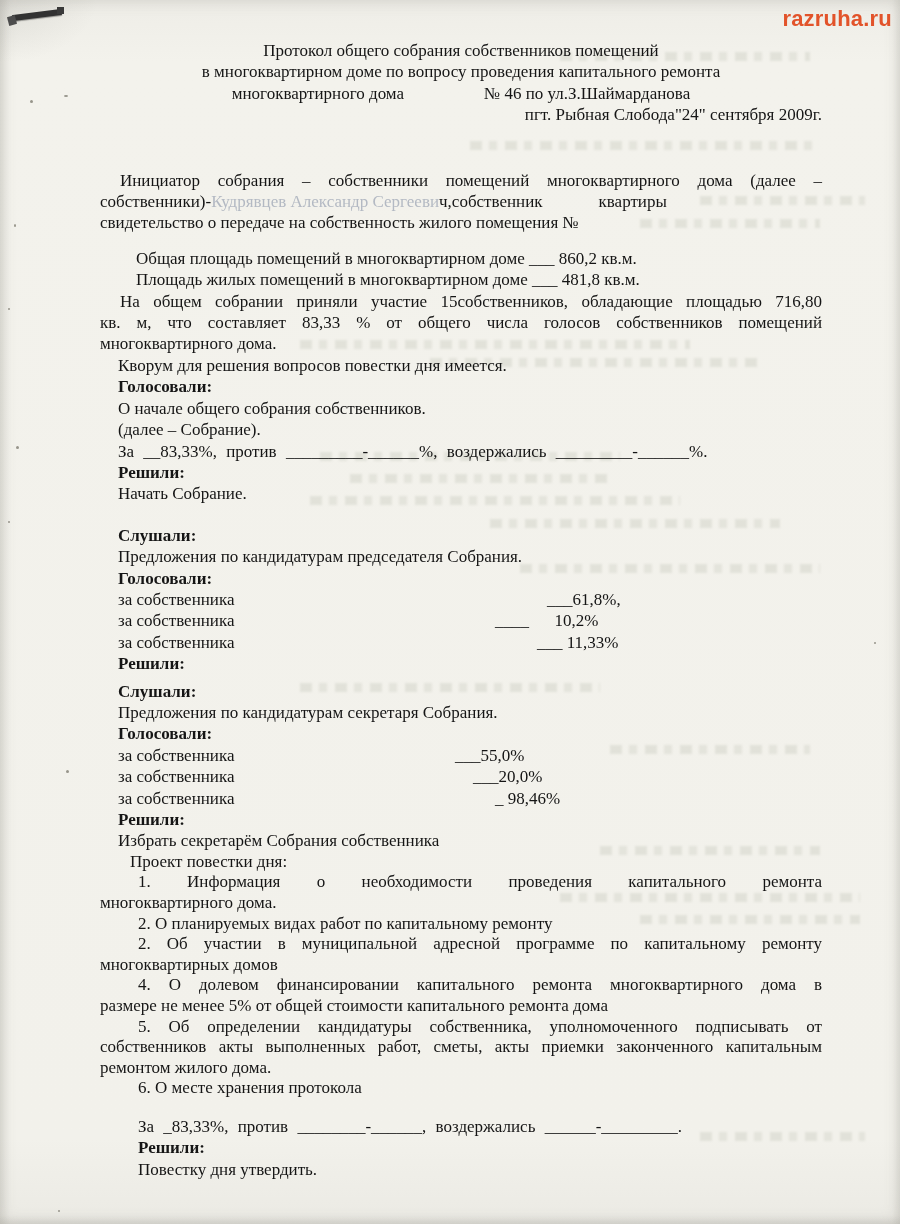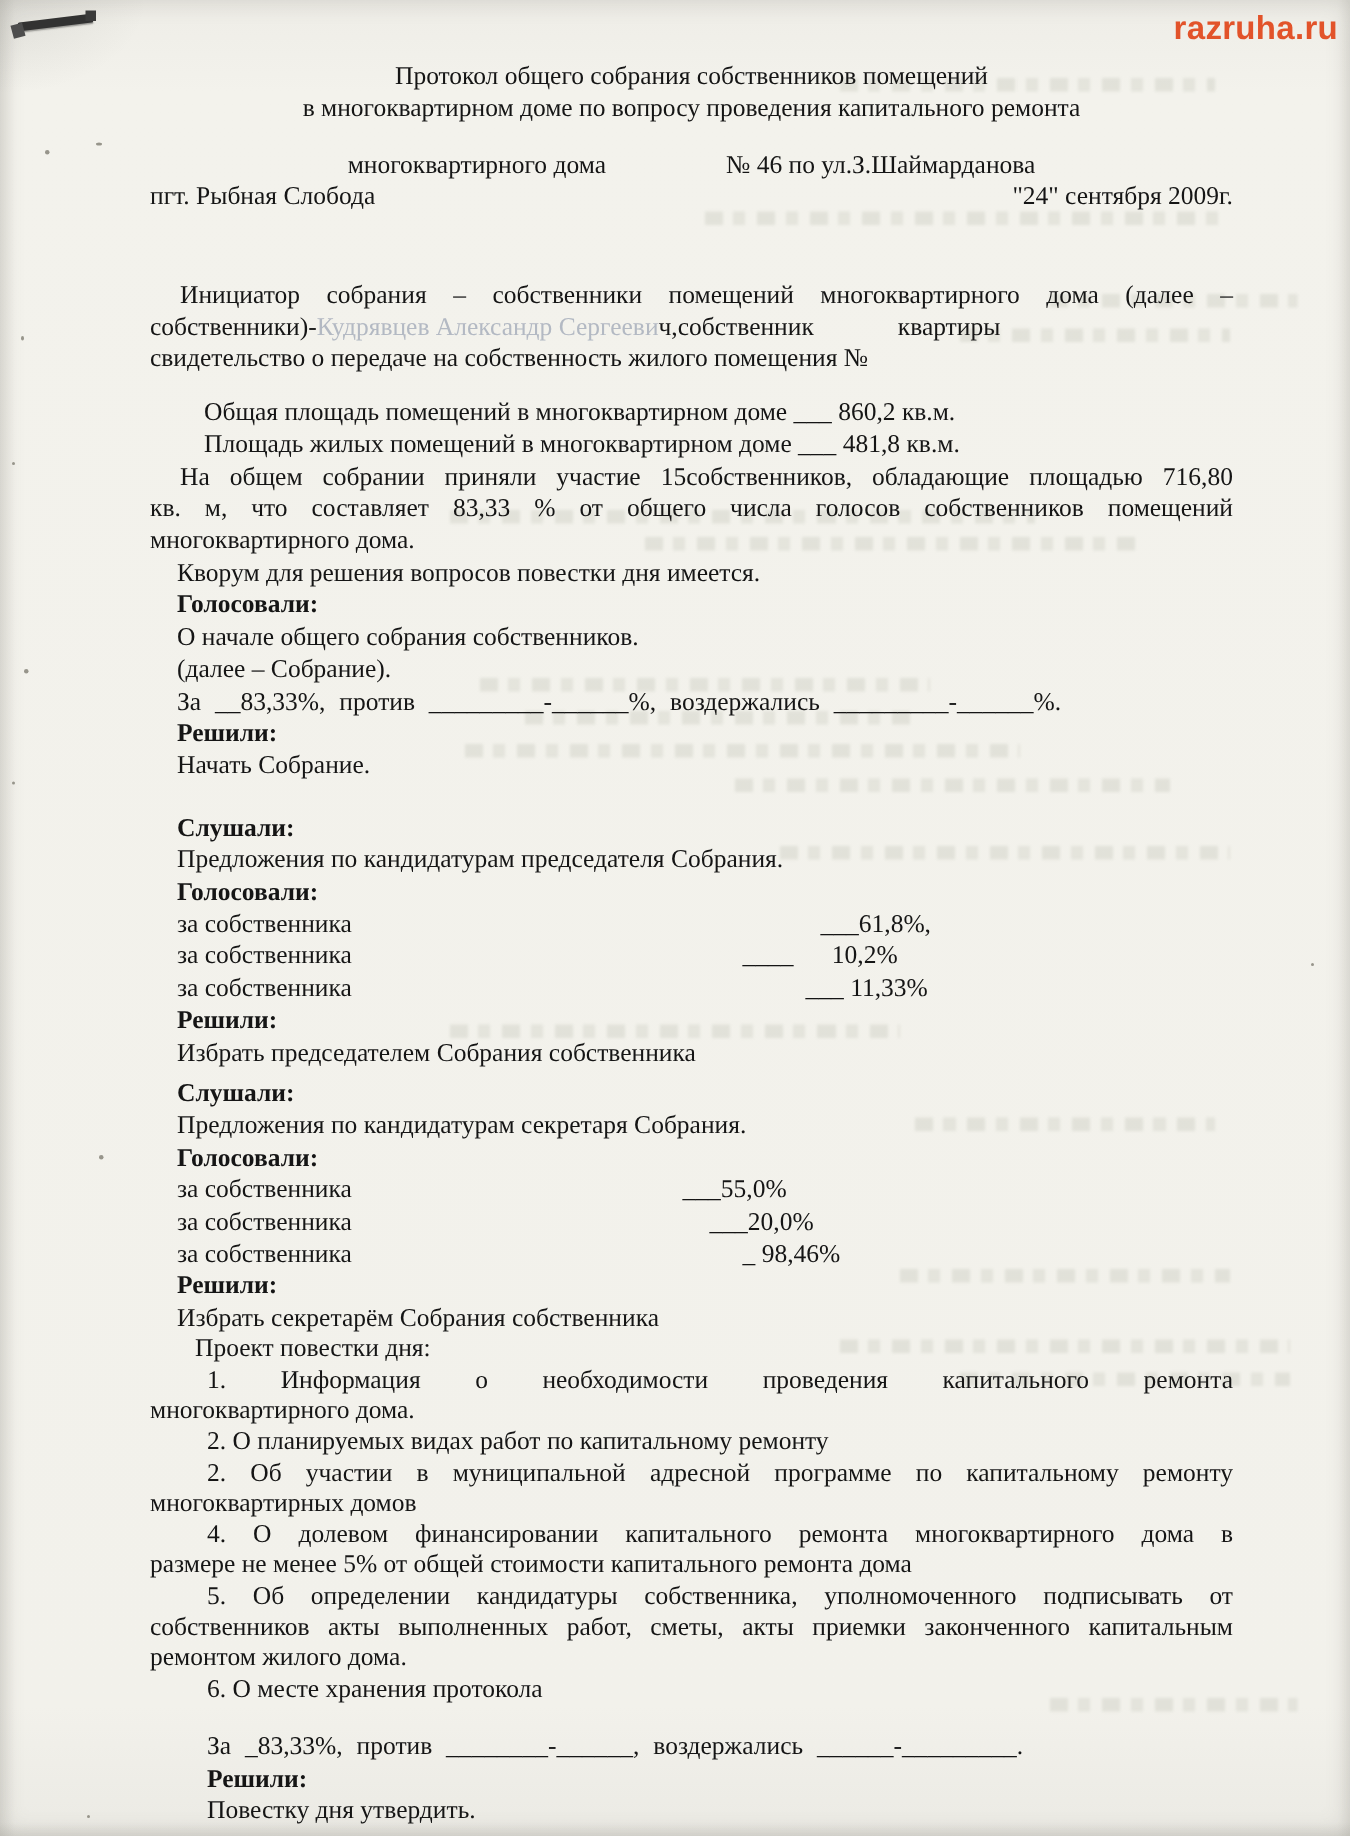--- a/index.html
+++ b/index.html
@@ -19,22 +19,22 @@
   .c{text-align:center;}
   .b{font-weight:bold;}
   .jl{text-align:justify;text-align-last:justify;}
   .ind20{text-indent:20px;}
   .ind38{text-indent:38px;}
   .m18{margin-left:18px;}
   .m30{margin-left:30px;}
   .m36{margin-left:36px;}
   .m38{margin-left:38px;}
   .ws{word-spacing:5px;}
-  .hrow{display:flex;justify-content:center;gap:80px;margin-top:16px;}
-  .drow{display:flex;justify-content:space-between;}
+  .hrow{display:flex;justify-content:center;gap:80px;}
+  .drow{display:flex;justify-content:flex-end;}
   .faded{color:#b3b9c3;filter:blur(.4px);}
   .gap56{display:inline-block;width:56px;}
   .vrow{position:relative;margin-left:18px;}
   .val{position:absolute;top:0;white-space:pre;}
   .vc1{left:429px;} .vc2{left:377px;} .vc3{left:419px;}
   .vs1{left:337px;text-align:right;} .vs2{left:355px;} .vs3{left:377px;}
   .agenda{line-height:20.6px;}
   .agenda .line{min-height:20.6px;}
   .final{line-height:20.8px;}
   .final-head{font-family:"Liberation Mono",monospace;font-weight:bold;
@@ -144,21 +144,20 @@
     </div>
     <div class="line vrow">
       <span>за собственника</span>
       <span class="val vc2">____      10,2%</span>
     </div>
     <div class="line vrow">
       <span>за собственника</span>
       <span class="val vc3">___ 11,33%</span>
     </div>
     <div class="line b m18">Решили:</div>
-    <div class="line m18">Избрать председателем Собрания собственника</div>
 
     <div class="sp6"></div>
 
     <div class="line b m18">Слушали:</div>
     <div class="line m18">Предложения по кандидатурам секретаря Собрания.</div>
     <div class="line b m18">Голосовали:</div>
     <div class="line vrow">
       <span>за собственника</span>
       <span class="val vs1">___55,0%</span>
     </div>

